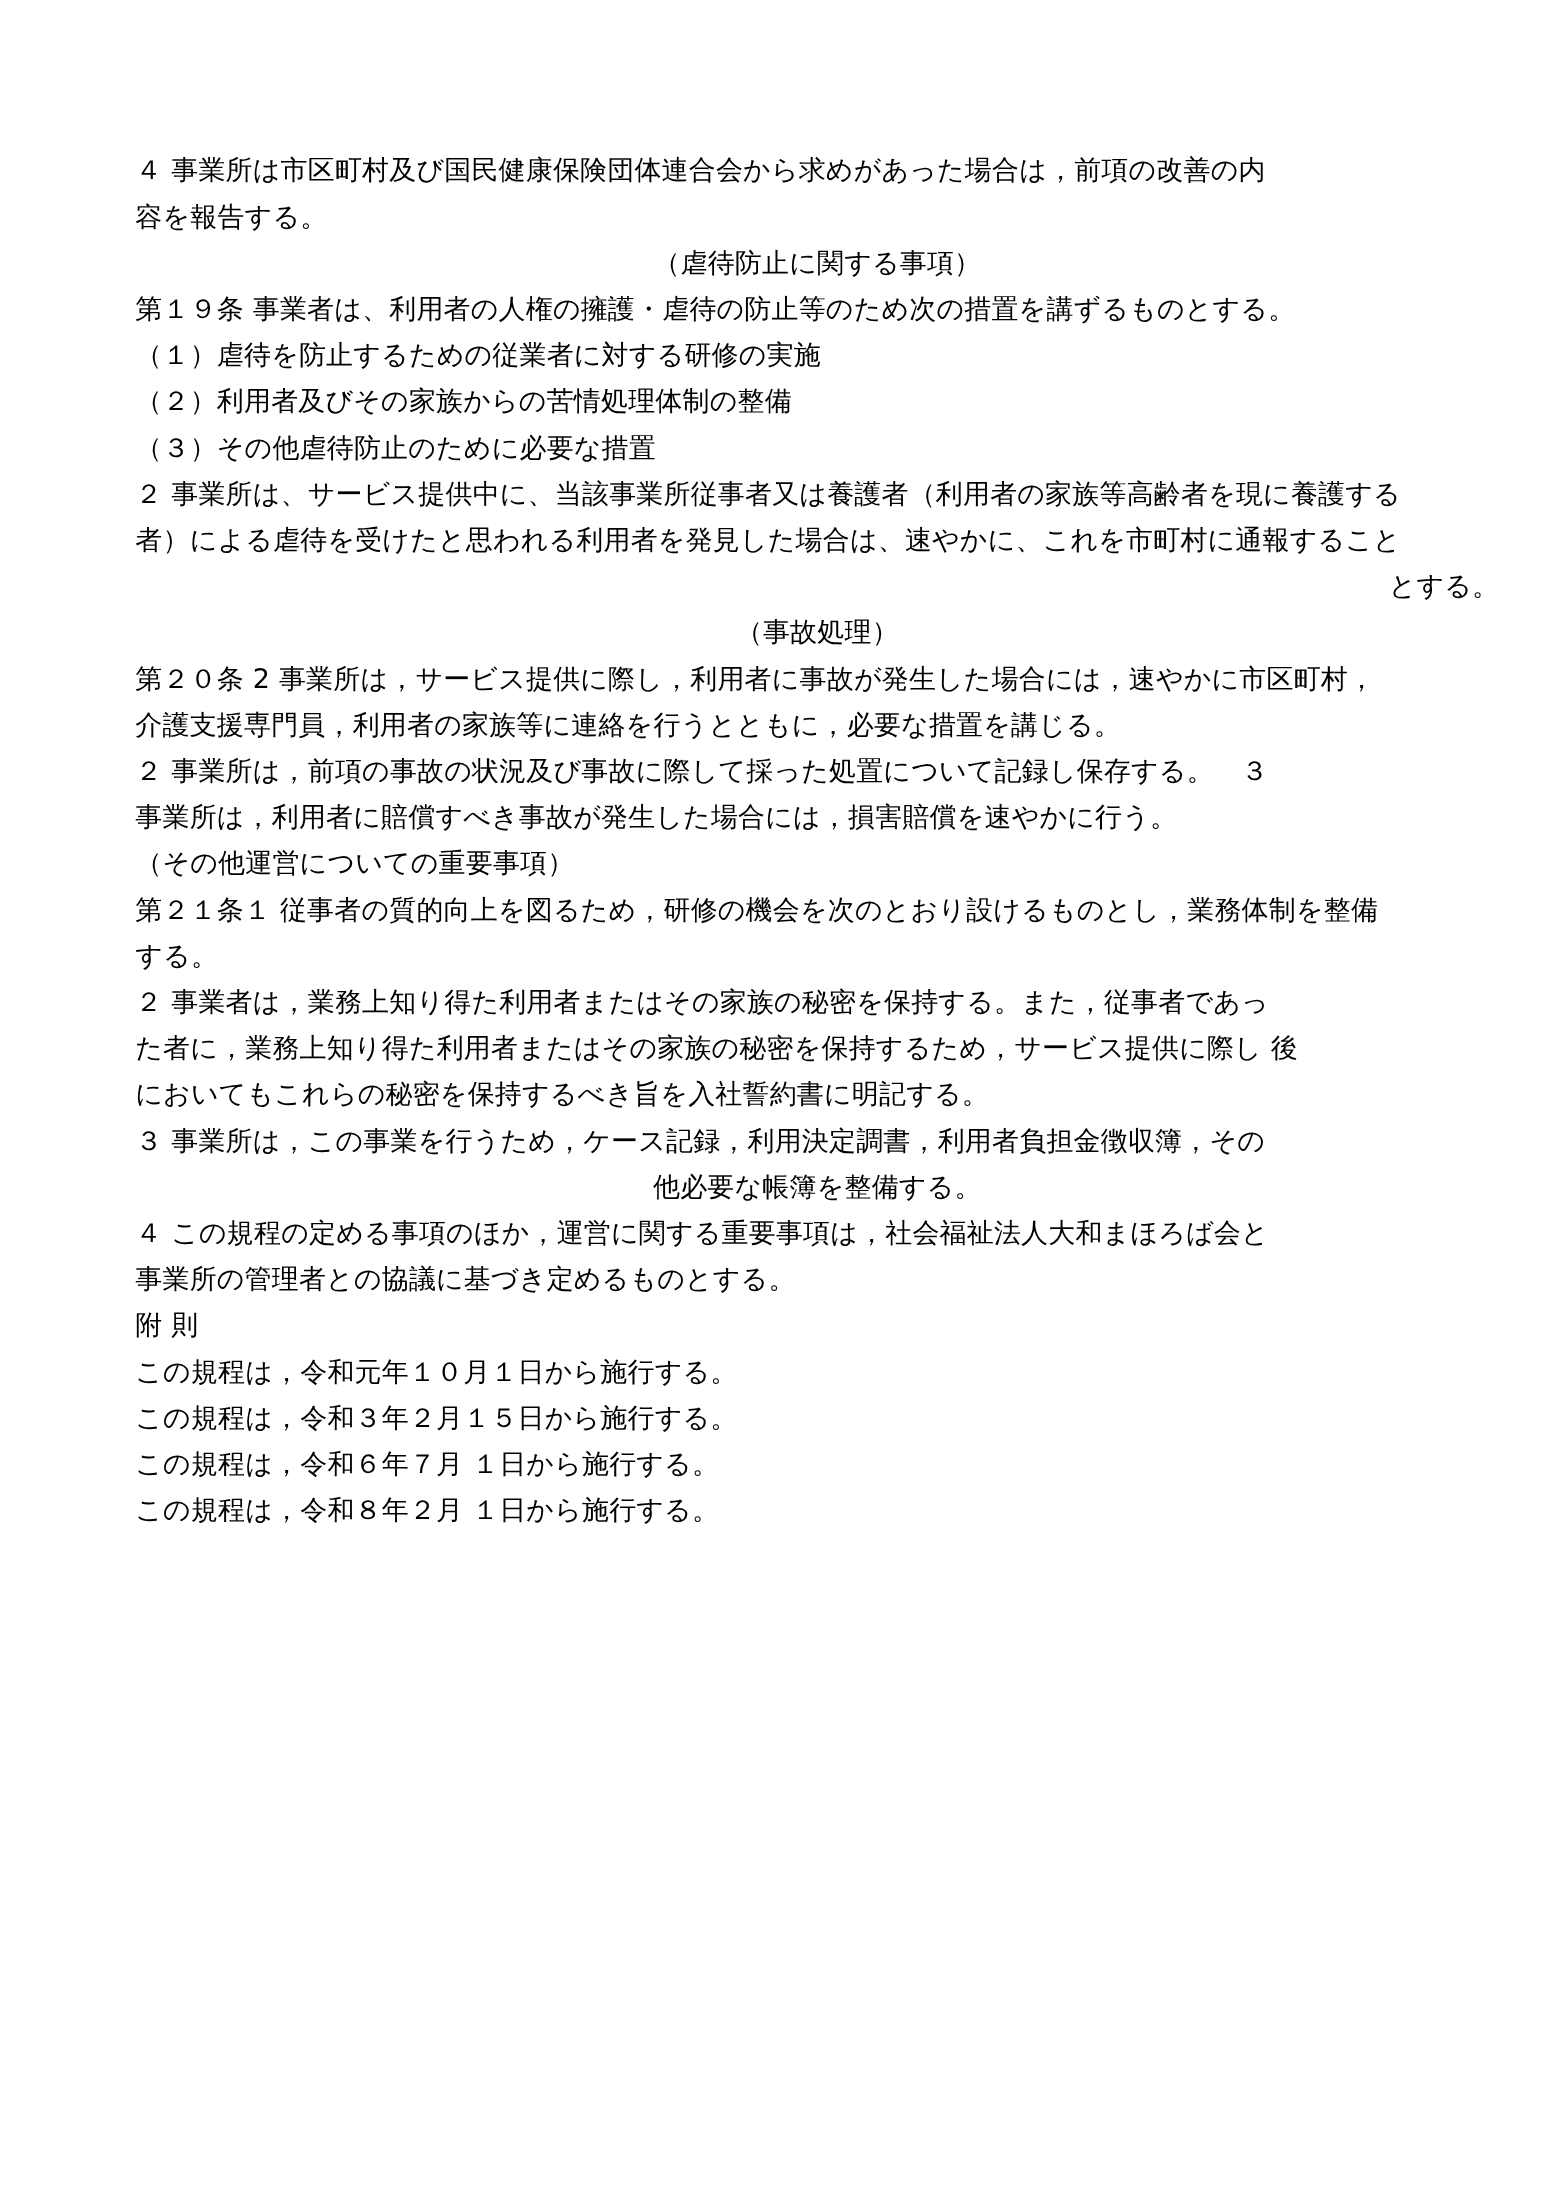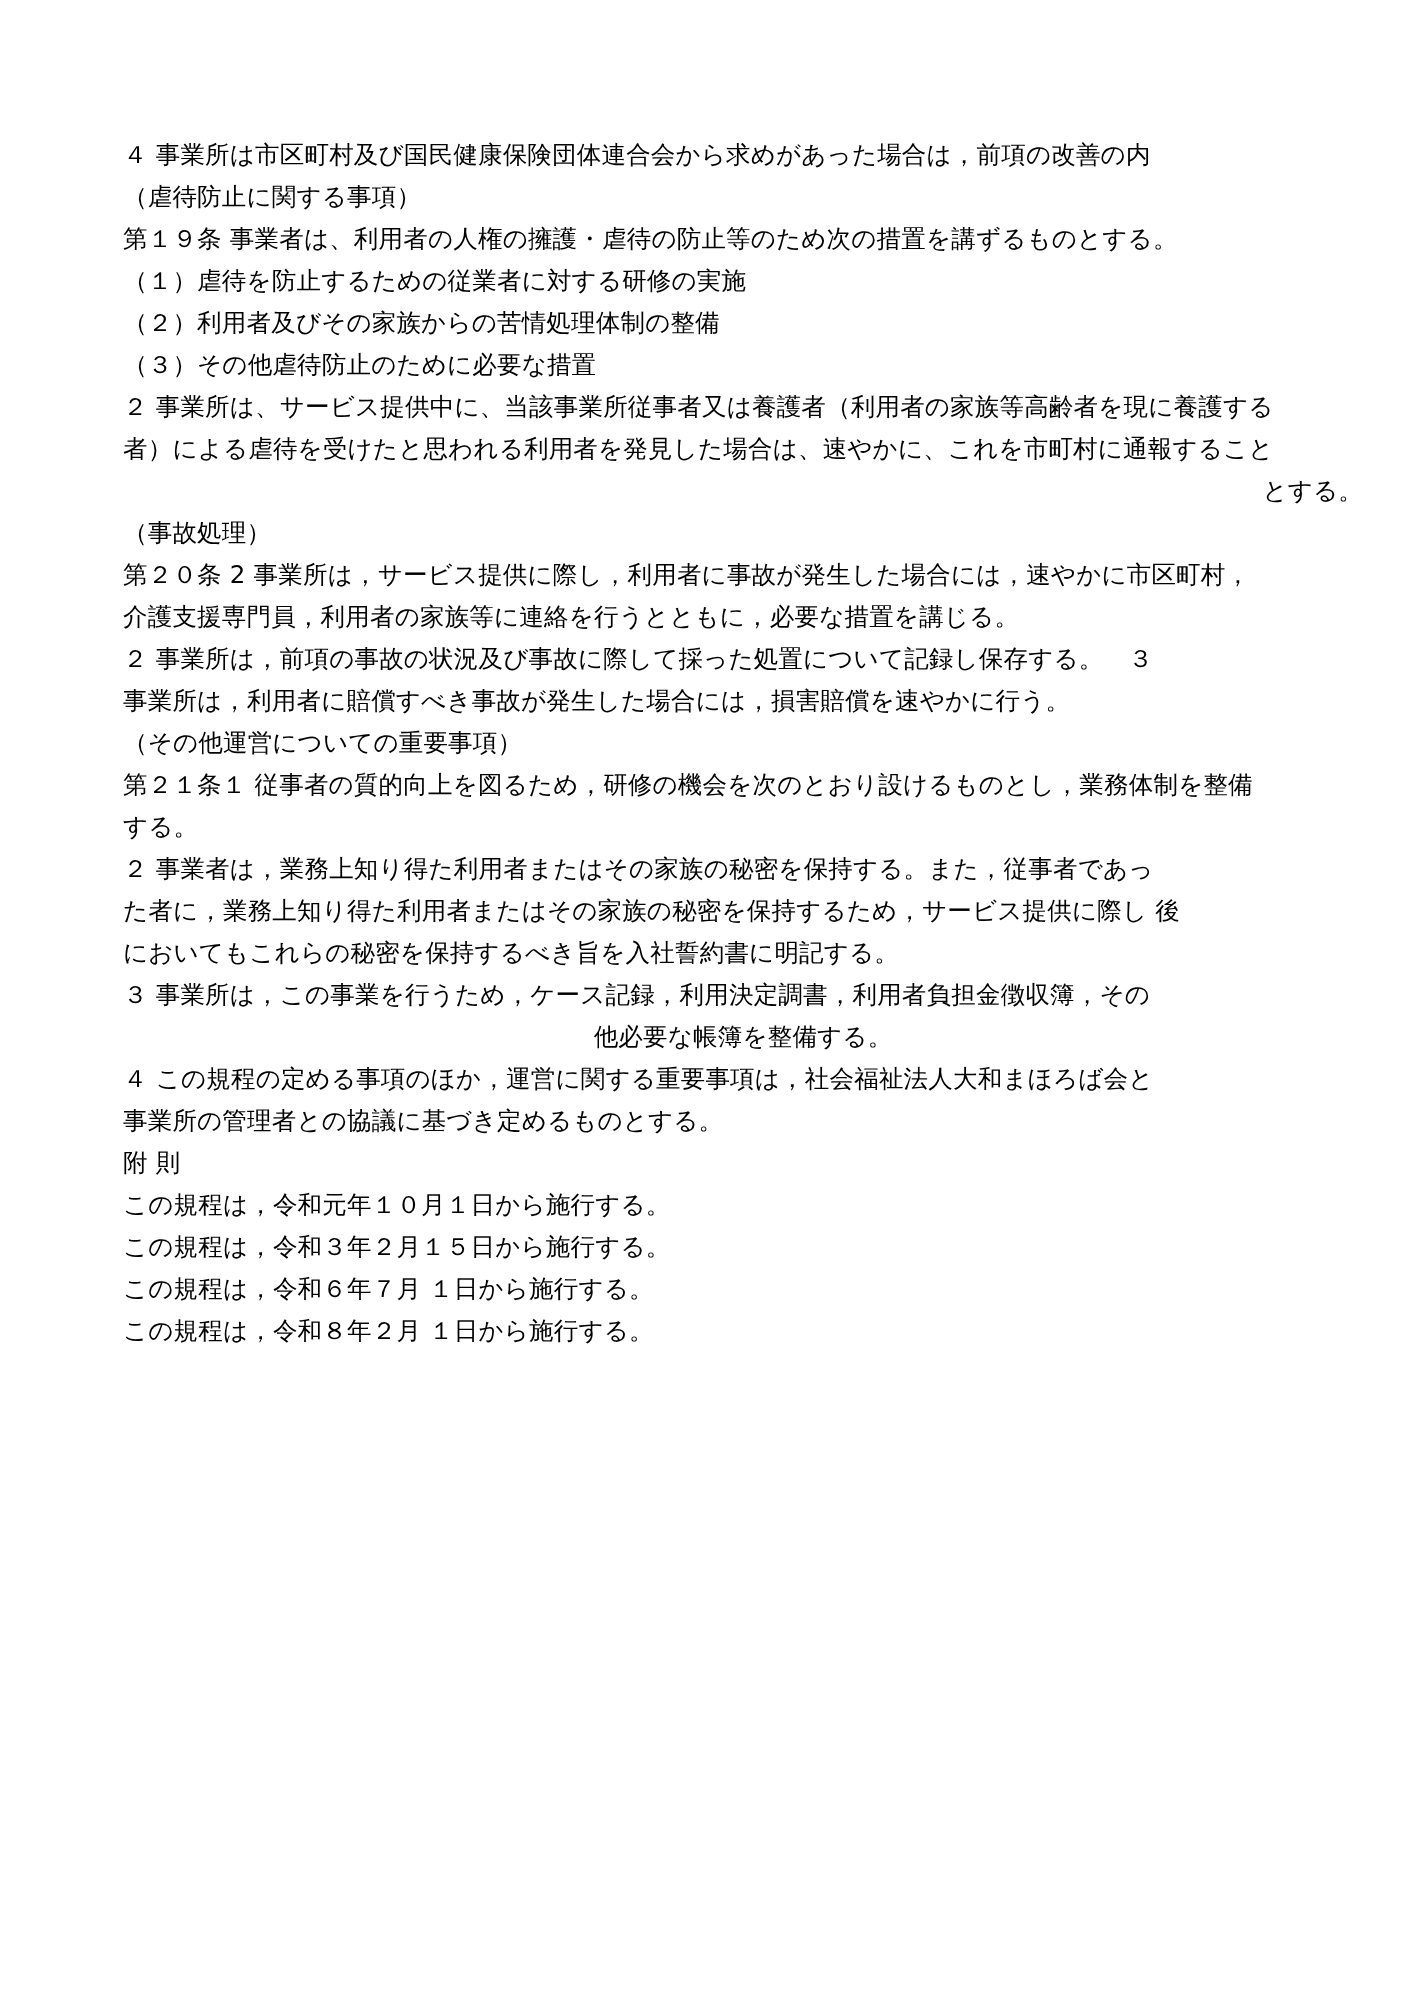--- a/index.html
+++ b/index.html
@@ -25,21 +25,21 @@
     font-size: 24.5px;
     line-height: 42px;
     letter-spacing: 0.2px;
   }
   .content p {
     margin: 0;
     padding: 0;
     white-space: nowrap;
   }
   
-  .ind-h       { padding-left: 6px;   }  
+  .ind-h       { padding-left: 6px; text-align: center;   }  
   .ind-h21     { padding-left: 30px;  }  
   .ind-list    { padding-left: 37px;  }  
   .ind-tosuru  { padding-left: 27px; text-align: right;  }  
   .ind-q1      { padding-left: 129px; }  
   .ind-q2      { padding-left: 150px; }  
   .ind-c13     { padding-left: 147px; }  
   .ind-c14     { padding-left: 131px; }  
   .ind-c15     { padding-left: 127px; }  
   .ind-suru    { padding-left: 149px; }  
   .ind-p2      { padding-left: 130px; }  
@@ -56,20 +56,21 @@
   .gap-f { margin-top: 44px; }
   .gap-d { margin-top: 6px;  }
 </style>
 </head>
 <body>
 
 <div class="page">
   <div class="content">
 
     <p class="ind-q1">４ 事業所は市区町村及び国民健康保険団体連合会から求めがあった場合は，前項の改善の内</p>
+    <p class="ind-q2">容を報告する。</p>
 
     <p class="ind-h">（虐待防止に関する事項）</p>
     <p>第１９条 事業者は、利用者の人権の擁護・虐待の防止等のため次の措置を講ずるものとする。</p>
     <p class="ind-list">（１）虐待を防止するための従業者に対する研修の実施</p>
     <p class="ind-list">（２）利用者及びその家族からの苦情処理体制の整備</p>
     <p class="ind-list">（３）その他虐待防止のために必要な措置</p>
     <p>２ 事業所は、サービス提供中に、当該事業所従事者又は養護者（利用者の家族等高齢者を現に養護する</p>
     <p>者）による虐待を受けたと思われる利用者を発見した場合は、速やかに、これを市町村に通報すること</p>
     <p class="ind-tosuru">とする。</p>
 

